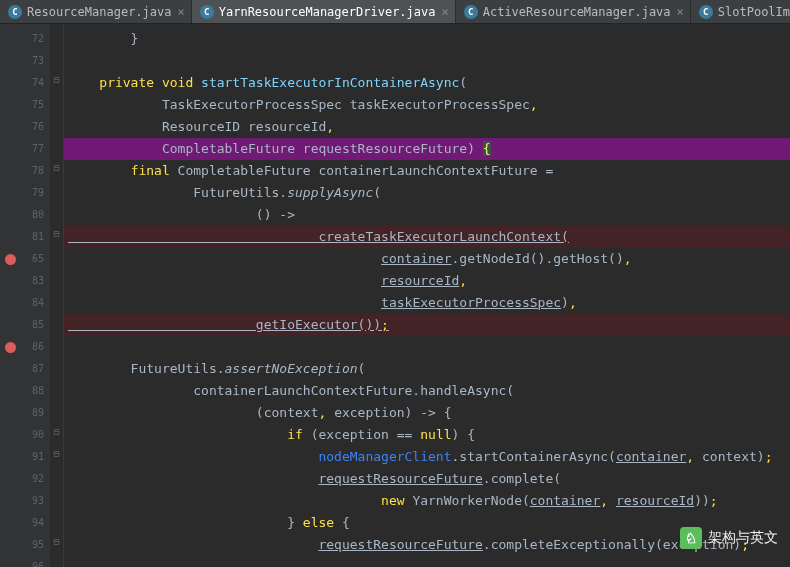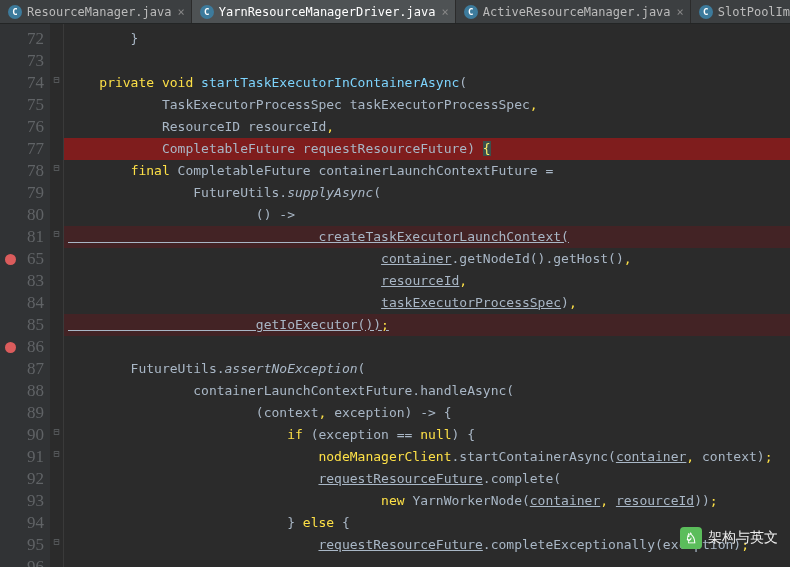--- a/index.html
+++ b/index.html
@@ -13,35 +13,35 @@
       overflow: hidden;
       position: relative;
     }
     .tabbar { display: flex; background: #3c3f41; height: 24px; border-bottom: 1px solid #232525; }
     .tab { display: flex; align-items: center; padding: 0 6px 0 8px; border-right: 1px solid #2b2b2b; font-size: 12px; cursor: pointer; white-space: nowrap; color: #bbb; }
     .tab.active { background: #4e5254; color: #fff; }
     .tab .ficon { width: 14px; height: 14px; border-radius: 50%; background: #3d7b9c; color: #fff; font-size: 9px; display: inline-flex; align-items: center; justify-content: center; margin-right: 5px; font-weight: bold; }
     .tab .close { margin-left: 6px; font-size: 12px; color: #888; }
     .editor-area { display: flex; height: calc(100% - 24px); }
     .gutter { width: 30px; background: #313335; text-align: right; padding-top: 4px; }
-    .lnum { height: 22px; line-height: 22px; font-size: 17px; color: #606366; padding-right: 6px; font-family: Liberation Serif, serif; }
+    .lnum { height: 22px; line-height: 22px; font-size: 10px; color: #606366; padding-right: 6px; }
     .bp-col { width: 20px; background: #313335; padding-top: 4px; }
     .bp-slot { height: 22px; display: flex; align-items: center; justify-content: center; }
     .bp-dot { width: 11px; height: 11px; border-radius: 50%; background: #db5c5c; }
     .fold-col { width: 14px; background: #2b2b2b; border-right: 1px solid #3a3a3a; }
     .f-slot { height: 22px; display: flex; align-items: center; justify-content: center; }
     .f-mark { color: #606366; font-size: 10px; }
     .code { flex: 1; padding-top: 4px; position: relative; }
     .line { height: 22px; line-height: 22px; white-space: pre; padding-left: 4px; }
     .line.bp-line { background: rgba(80, 30, 34, 0.65); text-decoration: underline; }
-    .line.cur { background: #7f1d1d; }
+    .line.cur { background: #701a75; }
     .kw { color: #fde047; }
     .mth { color: #7dd3fc; }
     .prm { color: #a9b7c6; }
-    .fld { color: #fde047; }
+    .fld { color: #3b82f6; }
     .stc { font-style: italic; }
     .ul { text-decoration: underline; }
     .br-hl { background: #3b514d; color: #ffef6b; }
     .watermark { position: absolute; bottom: 18px; right: 12px; display: flex; align-items: center; color: #eee; font-size: 14px; font-family: sans-serif; pointer-events: none; }
     .watermark .wicon { width: 22px; height: 22px; border-radius: 4px; background: #5bbd5b; color: #fff; display: inline-flex; align-items: center; justify-content: center; margin-right: 6px; font-weight: bold; font-size: 14px; }
   </style>
 </head>
 <body>
 
 <div class="tabbar">

